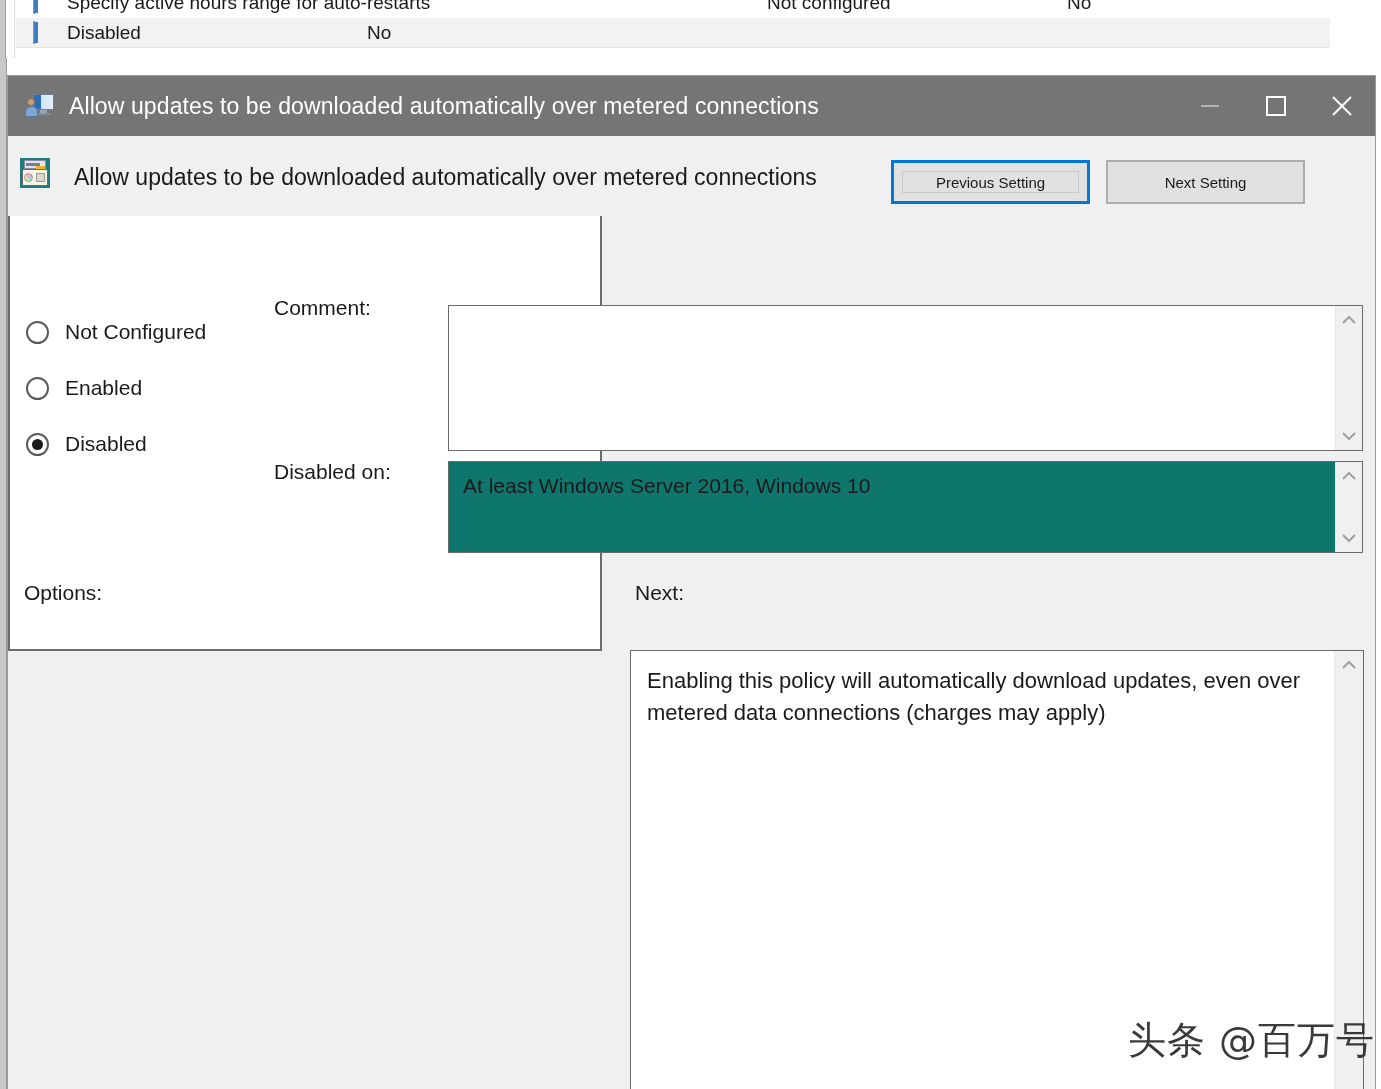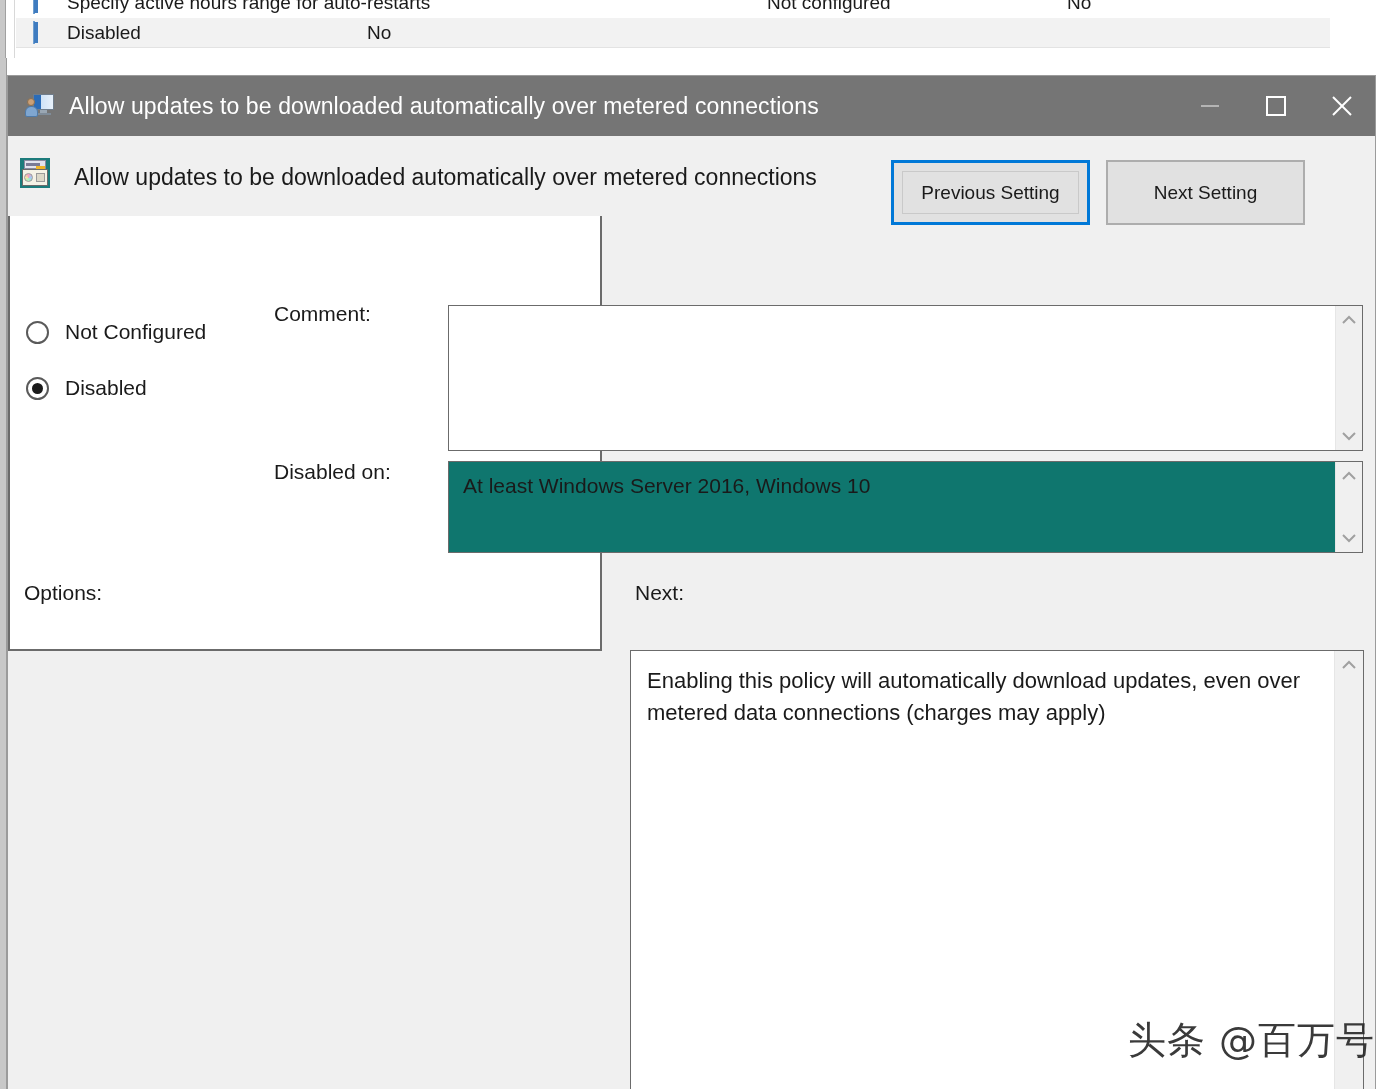--- a/index.html
+++ b/index.html
@@ -243,25 +243,25 @@
   .policy-header-title {
     position: absolute;
     left: 66px; top: 28px;
     font-size: 23px;
     color: #1a1a1a;
     white-space: nowrap;
   }
   .nav-btn {
     position: absolute;
     top: 24px;
-    height: 65px;
+    height: 44px;
     background: #e1e1e1;
     border: 2px solid #adadad;
     font-family: "Liberation Sans", sans-serif;
-    font-size: 19px;
+    font-size: 15px;
     color: #1a1a1a;
     cursor: pointer;
     padding: 8px;
   }
   .nav-btn.prev {
     left: 883px;
     width: 199px;
     border: 3px solid #0078d7;
   }
   .nav-btn.prev .inner {
@@ -277,21 +277,21 @@
     display: flex; align-items: center; justify-content: center;
   }
 
   
   .field-label {
     position: absolute;
     font-size: 21px;
     color: #1a1a1a;
     white-space: nowrap;
   }
-  .label-comment { left: 266px; top: 226px; }
+  .label-comment { left: 266px; top: 220px; }
   .label-supported { left: 266px; top: 384px; }
   .label-options { left: 16px; top: 505px; }
   .label-help { left: 627px; top: 505px; }
 
   .radio-group {
     position: absolute;
     left: 18px; top: 228px;
     width: 240px;
   }
   .radio-row {
@@ -460,20 +460,24 @@
     <div class="nav-btn next">
       <span>Next Setting</span>
     </div>
   </div>
 
   <div class="radio-group">
     <div class="radio-row">
       <span class="radio-mark"></span>
       <span class="radio-label">Not Configured</span>
     </div>
+    <div class="radio-row">
+      <span class="radio-mark"></span>
+      <span class="radio-label">Enabled</span>
+    </div>
     <div class="radio-row checked">
       <span class="radio-mark"></span>
       <span class="radio-label">Disabled</span>
     </div>
   </div>
 
   <span class="field-label label-comment">Comment:</span>
   <div class="textbox" id="comment-box">
     <div class="tb-content"></div>
     <div class="vscroll">

